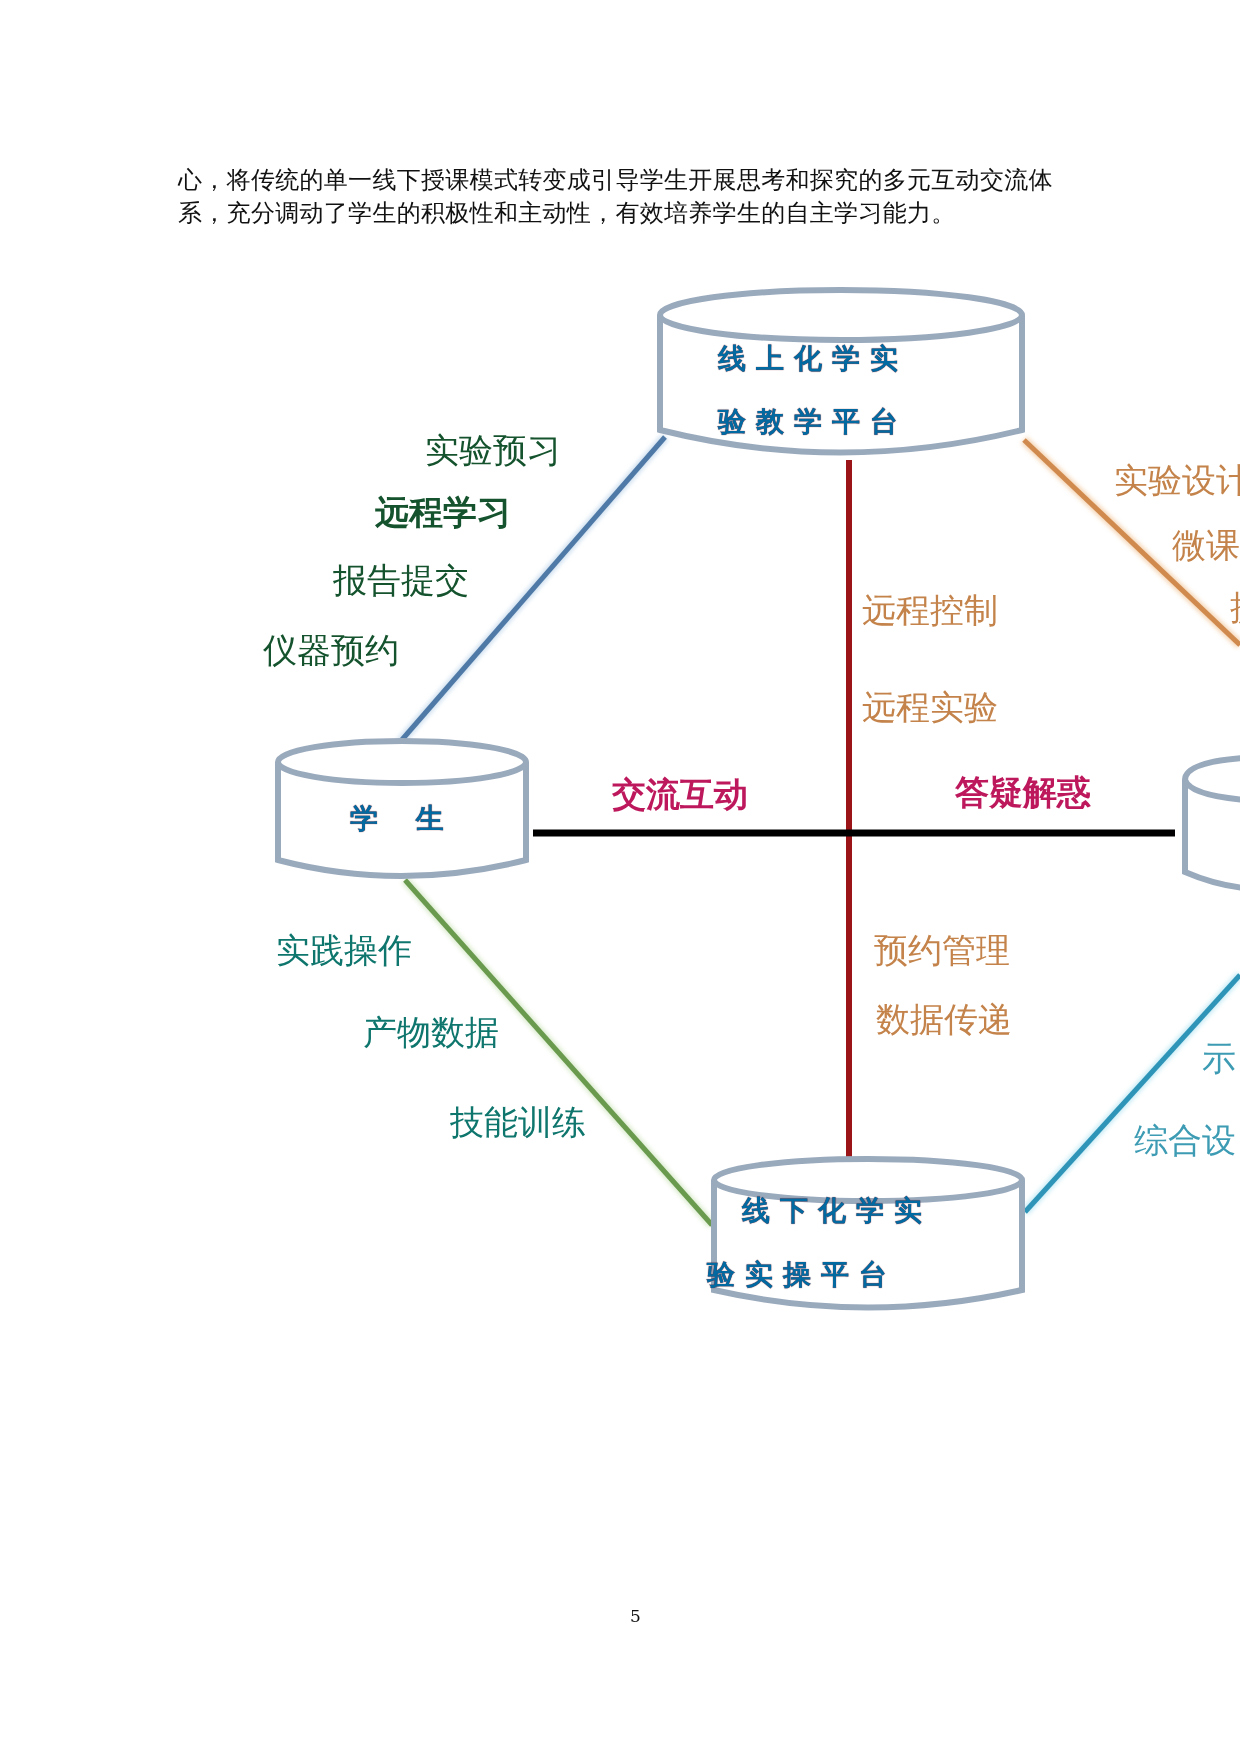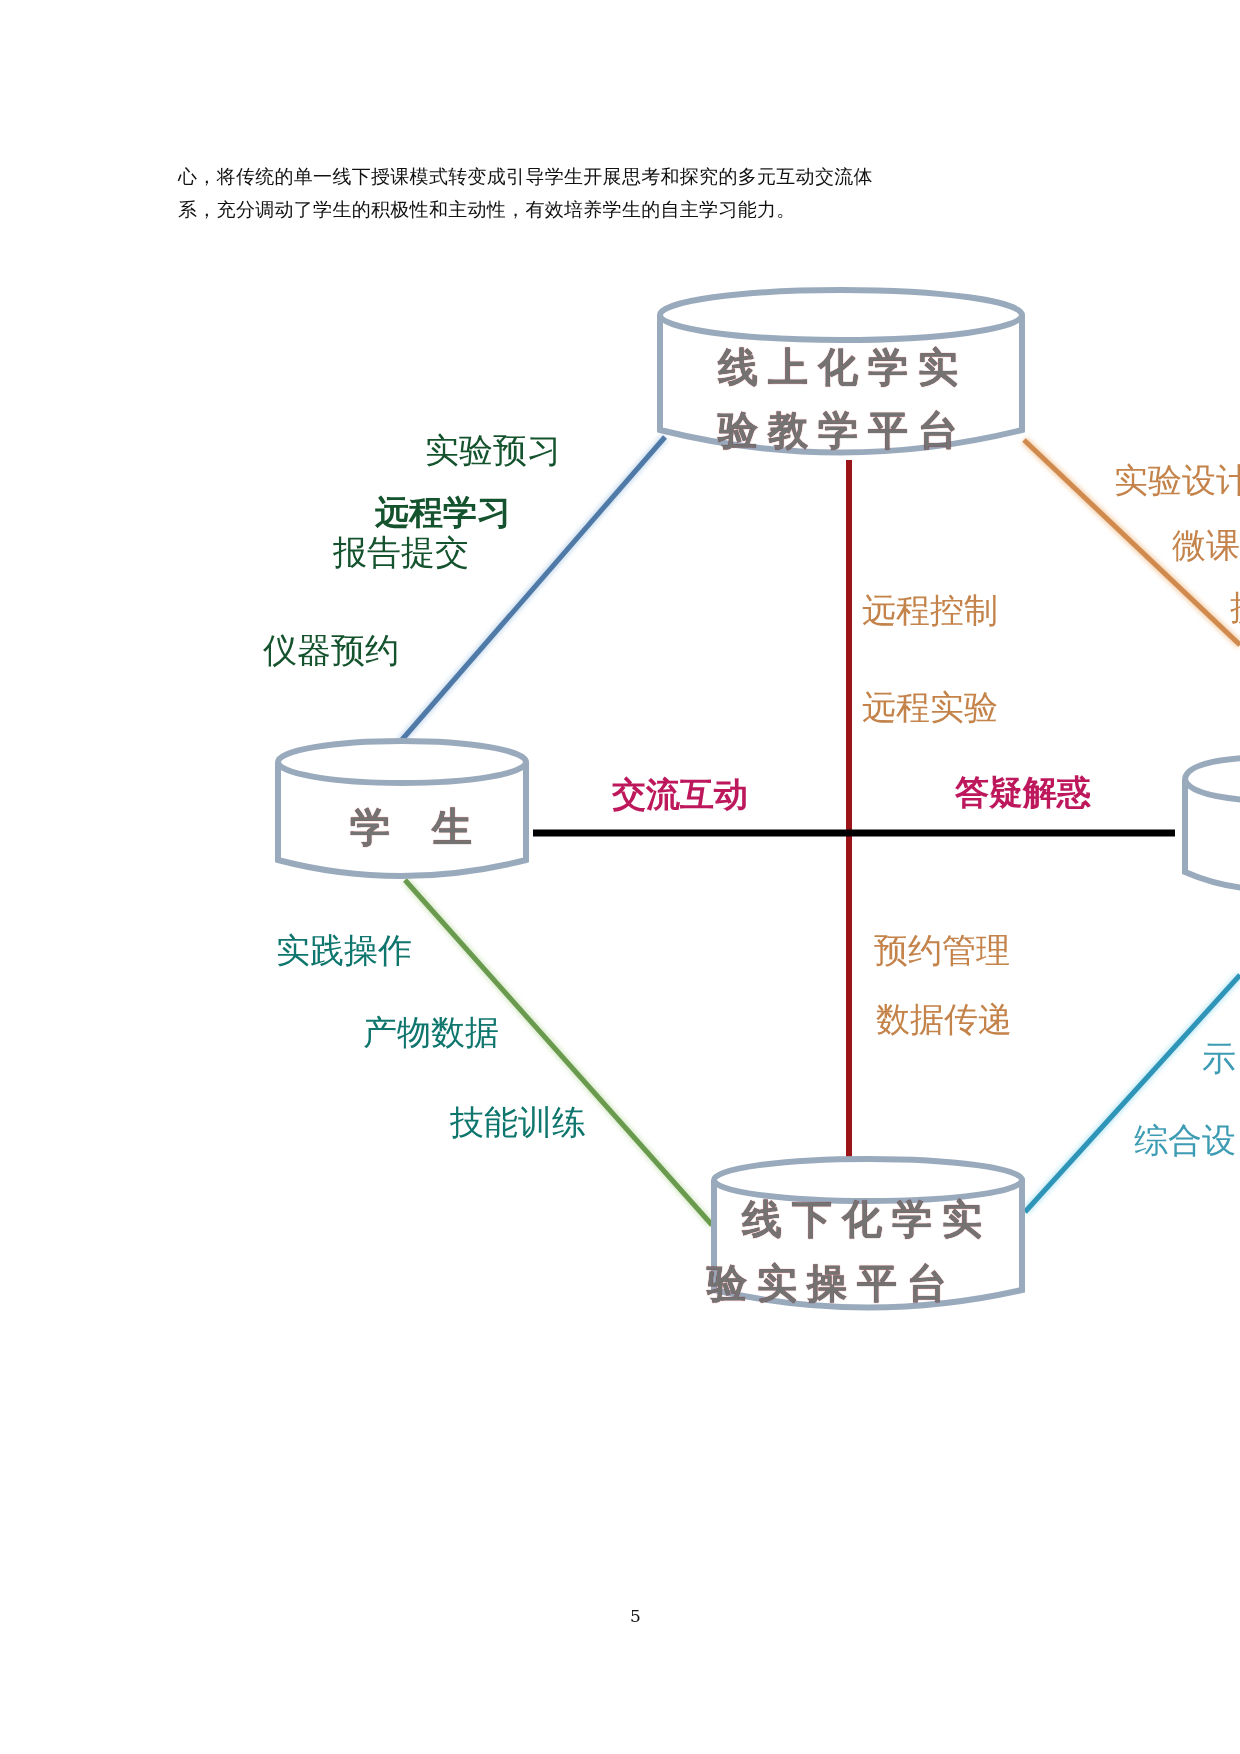--- a/index.html
+++ b/index.html
@@ -1,27 +1,27 @@
 <!DOCTYPE html>
 <html><head>
 <meta charset="utf-8">
 <style>
   html, body { margin:0; padding:0; background:#ffffff; }
   body { width:1240px; height:1754px; position:relative; overflow:hidden;
          font-family:"DejaVu Serif","Liberation Serif",serif; }
-  .para-line { position:absolute; left:178px; font-size:19px; color:#111; white-space:nowrap; letter-spacing:0.3px;
+  .para-line { position:absolute; left:178px; font-size:24px; color:#111; white-space:nowrap; letter-spacing:0.3px;
                font-family:"DejaVu Serif","Liberation Serif",serif; }
   #diagram { position:absolute; left:0; top:0; width:1240px; height:1754px; }
   .lbl { position:absolute; white-space:nowrap; font-family:"DejaVu Sans","Liberation Sans",sans-serif; }
   .lbl-blue  { color:#14532d; font-size:34px; }
   .lbl-orange{ color:#c4834a; font-size:34px; }
   .lbl-green { color:#0f766e; font-size:34px; }
   .lbl-teal  { color:#3d9cb3; font-size:34px; }
   .lbl-black { color:#be185d; font-size:34px; font-weight:bold; }
-  .node-title { position:absolute; color:#737373; font-weight:bold; font-size:40px; letter-spacing:10px;
+  .node-title { position:absolute; color:#0369a1; font-weight:bold; font-size:28px; letter-spacing:10px;
                 font-family:"DejaVu Serif","Liberation Serif",serif; text-align:center; white-space:nowrap;
                 text-shadow:0 0 1px #7a0a0f; }
   .page-num { position:absolute; left:630px; top:1606px; font-size:17px; color:#111; }
 </style>
 </head>
 <body>
 
 <div class="para-line" style="top:164px;">心，将传统的单一线下授课模式转变成引导学生开展思考和探究的多元互动交流体</div>
 <div class="para-line" style="top:197px;">系，充分调动了学生的积极性和主动性，有效培养学生的自主学习能力。</div>
 
@@ -77,21 +77,21 @@
 </svg>
 
 <div class="node-title" style="left:718px; top:340px;">线上化学实</div>
 <div class="node-title" style="left:718px; top:403px;">验教学平台</div>
 <div class="node-title" style="left:350px; top:800px; letter-spacing:14px;">学 生</div>
 <div class="node-title" style="left:742px; top:1192px;">线下化学实</div>
 <div class="node-title" style="left:707px; top:1256px;">验实操平台</div>
 
 <div class="lbl lbl-blue" style="left:425px; top:428px;">实验预习</div>
 <div class="lbl lbl-blue" style="left:375px; top:490px;font-weight:bold;">远程学习</div>
-<div class="lbl lbl-blue" style="left:333px; top:530px;">报告提交</div>
+<div class="lbl lbl-blue" style="left:333px; top:558px;">报告提交</div>
 <div class="lbl lbl-blue" style="left:263px; top:628px;">仪器预约</div>
 
 <div class="lbl lbl-orange" style="left:862px; top:588px;">远程控制</div>
 <div class="lbl lbl-orange" style="left:862px; top:685px;">远程实验</div>
 <div class="lbl lbl-orange" style="left:874px; top:928px;">预约管理</div>
 <div class="lbl lbl-orange" style="left:876px; top:997px;text-align:center;">数据传递</div>
 
 <div class="lbl lbl-black" style="left:612px; top:772px;">交流互动</div>
 <div class="lbl lbl-black" style="left:955px; top:770px;">答疑解惑</div>
 

